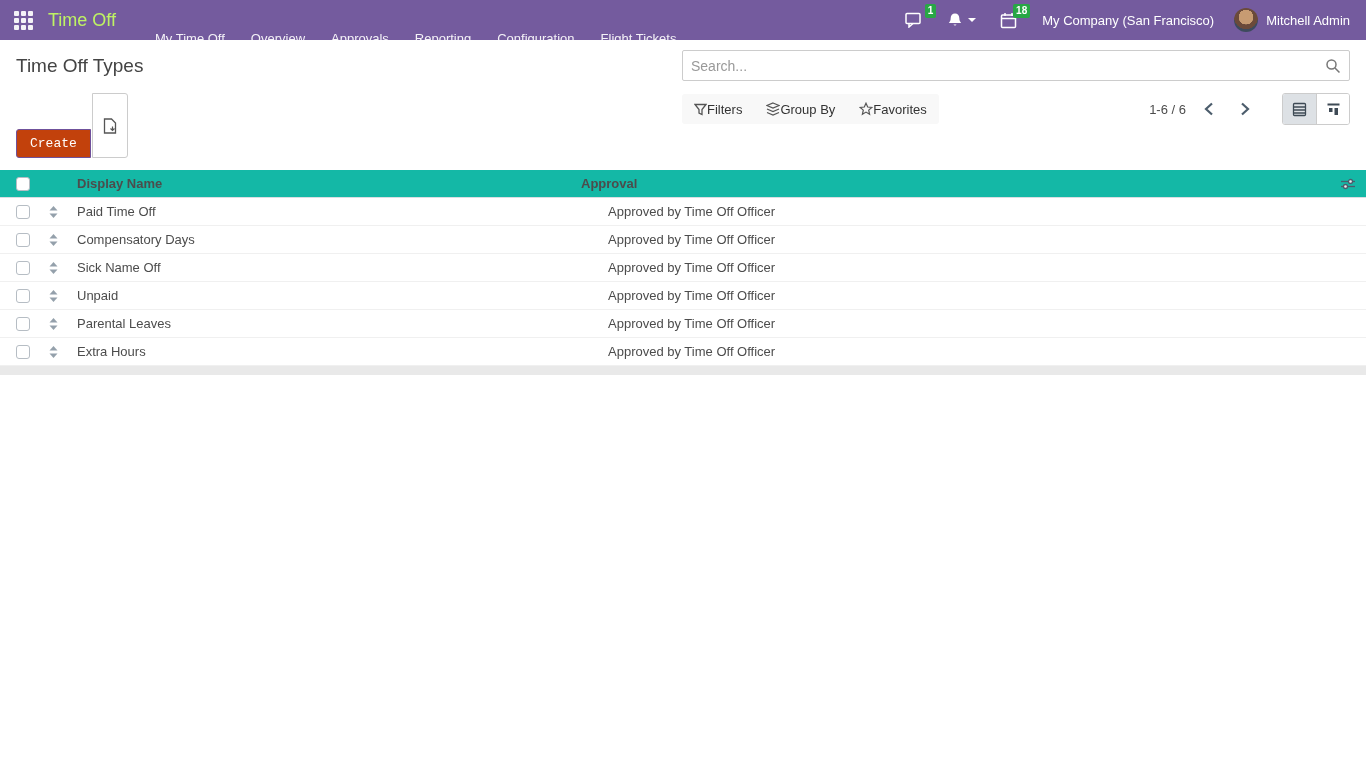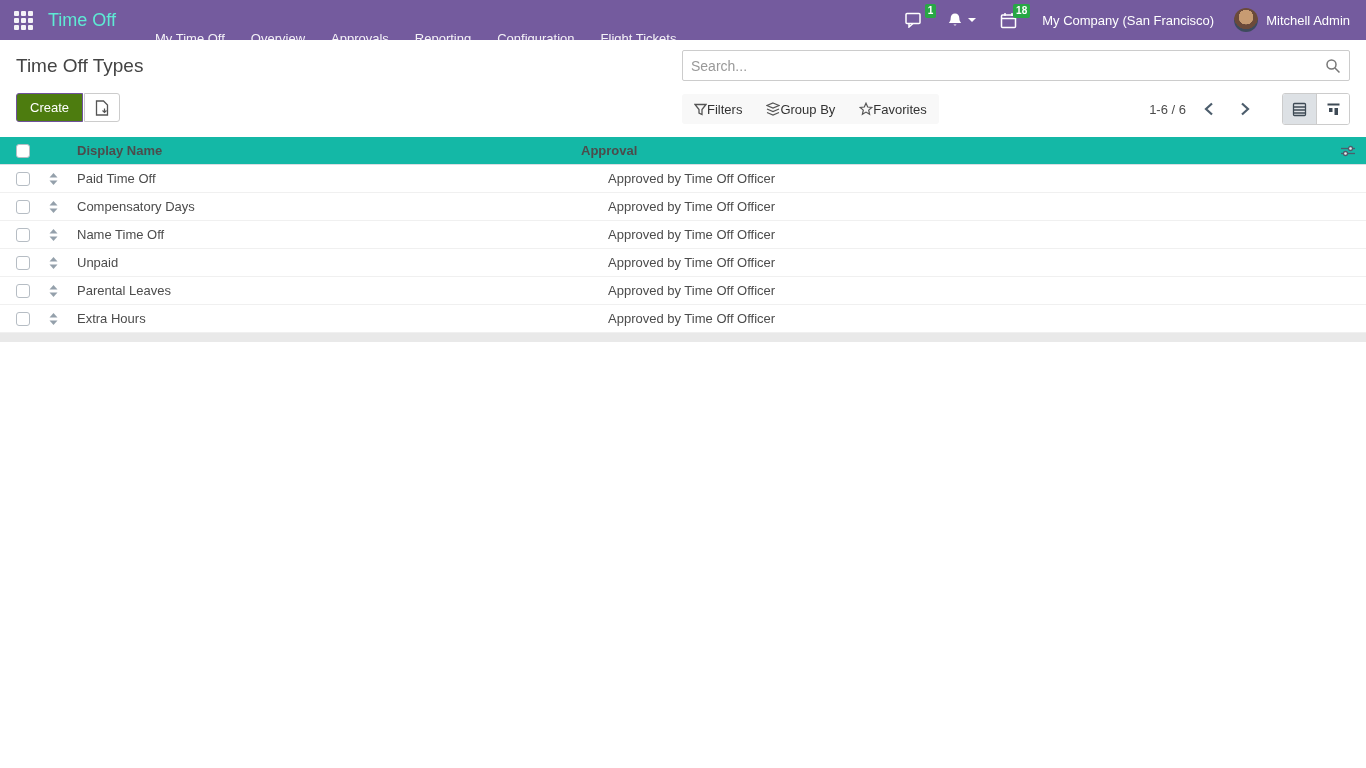--- a/index.html
+++ b/index.html
@@ -6,21 +6,21 @@
   html,body { width:1366px; height:768px; background:#fff; overflow:hidden;
               font-family:"Liberation Sans", sans-serif; color:#4c4c4c; }
 
   
   .topbar { height:40px; background:#745b9e; display:flex; align-items:center;
             justify-content:space-between; padding:0 12px 0 0; }
   .tb-left { display:flex; align-items:center; height:100%; }
   .apps-btn { width:46px; height:100%; display:flex; align-items:center; justify-content:center; cursor:pointer; }
   .apps-grid { display:grid; grid-template-columns:repeat(3,5px); grid-template-rows:repeat(3,5px); gap:2px; }
   .apps-grid span { background:#fff; opacity:.92; border-radius:1px; }
-  .brand { color:#5eead4; font-size:18px; font-weight:400; margin:0 26px 0 2px; cursor:pointer; }
+  .brand { color:#bef264; font-size:18px; font-weight:400; margin:0 26px 0 2px; cursor:pointer; }
   .menu { display:flex; align-items:center; height:100%; }
   .menu-item { color:rgba(255,255,255,.92); font-size:13px; padding:0 13px; height:100%;
                display:flex; align-items:center; cursor:pointer;margin-top:36px; }
   .tb-right { display:flex; align-items:center; gap:6px; height:100%; }
   .tb-iconbtn { position:relative; color:#fff; padding:6px 9px; cursor:pointer; display:flex; align-items:center; }
   .tb-iconbtn svg { display:block; }
   .badge { position:absolute; top:-2px; right:-4px; background:#28a745; color:#fff;
            font-size:10px; font-weight:bold; line-height:1; padding:2px 3px; border-radius:2px; }
   .caret { width:0; height:0; border-left:4px solid transparent; border-right:4px solid transparent;
            border-top:4px solid #fff; margin-left:5px; }
@@ -35,23 +35,23 @@
   .page-title { font-size:19px; font-weight:400; color:#444; }
   .searchbox { width:668px; height:31px; border:1px solid #ccc; border-radius:2px; background:#fff;
                display:flex; align-items:center; padding:0 8px 0 8px; }
   .searchbox input { flex:1; border:none; outline:none; font-size:14px; color:#4c4c4c;
                      font-family:"Liberation Sans", sans-serif; }
   .searchbox input::placeholder { color:#999; }
   .search-glass { color:#777; flex:0 0 auto; cursor:pointer; display:flex; }
 
   .cp-row2 { display:flex; align-items:flex-start; justify-content:space-between; }
   .btn-group { display:flex; }
-  .btn-create { background:#4d7c0f; color:#fff; border:1px solid #6f519b; font-size:13px;
+  .btn-create { background:#c2410c; color:#fff; border:1px solid #6f519b; font-size:13px;
                 padding:6px 13px; border-radius:3px 0 0 3px; cursor:pointer;
-                font-family:Liberation Sans, sans-serif; }
+                font-family:Liberation Mono, monospace;margin-top:36px; }
   .btn-import { background:#fff; border:1px solid #ccc; border-left:1px solid #ccc; width:36px;
                 display:flex; align-items:center; justify-content:center; border-radius:0 3px 3px 0;
                 cursor:pointer; color:#555; margin-left:1px; }
   .right-controls { width:668px; display:flex; align-items:center; justify-content:space-between; }
   .filter-bar { background:#f8f8f8; border-radius:3px; display:flex; align-items:center; height:30px; }
   .filter-item { display:flex; align-items:center; font-size:13px; color:#333;
                  padding:0 12px; cursor:pointer; height:100%; }
   .filter-item svg { color:#555; }
   .pager-zone { display:flex; align-items:center; gap:10px; }
   .pager-value { font-size:13px; color:#4c4c4c; }
@@ -269,21 +269,21 @@
   <div class="lt-row">
     <div class="cell-check">
         <input type="checkbox" class="cb" style="">
       </div>
     <div class="cell-handle">
       <svg width="9" height="12" viewBox="0 0 9 12" fill="currentColor">
           <path d="M4.5 0 L8.5 4.5 H0.5 Z"></path>
           <path d="M4.5 12 L0.5 7.5 H8.5 Z"></path>
         </svg>
     </div>
-    <div class="cell-name">Name Time Off</div>
+    <div class="cell-name">Sick Name Off</div>
     <div class="cell-approval">Approved by Time Off Officer</div>
   </div>
 
   <div class="lt-row">
     <div class="cell-check">
         <input type="checkbox" class="cb" style="">
       </div>
     <div class="cell-handle">
       <svg width="9" height="12" viewBox="0 0 9 12" fill="currentColor">
           <path d="M4.5 0 L8.5 4.5 H0.5 Z"></path>

